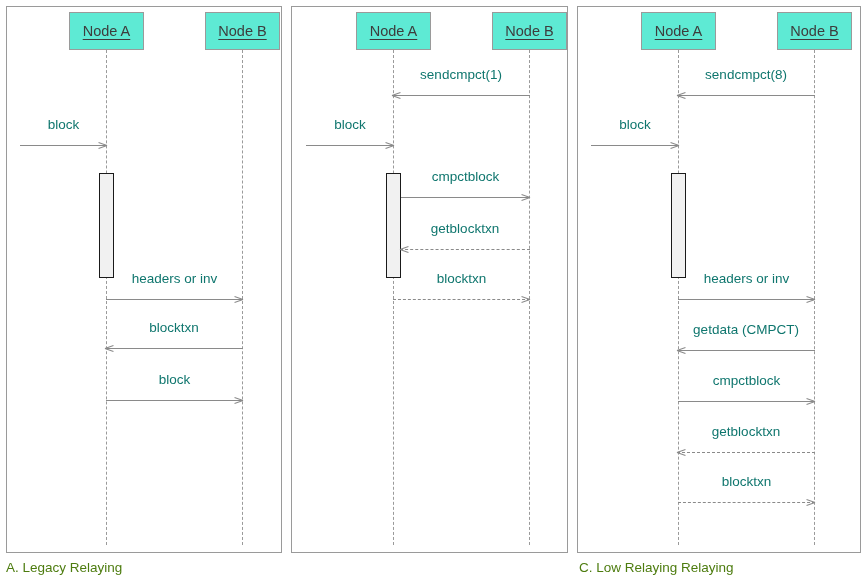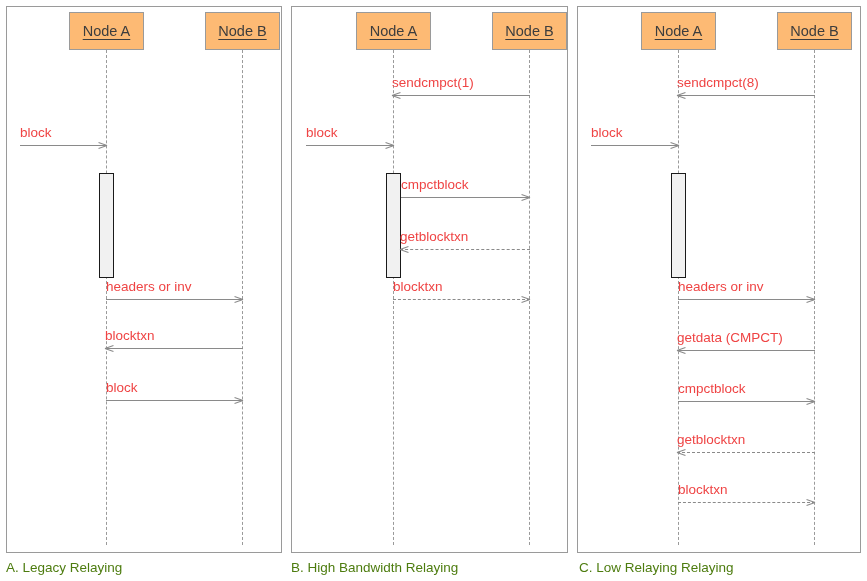--- a/index.html
+++ b/index.html
@@ -30,21 +30,21 @@
   .caption {
     position: absolute;
     font-size: 13.5px;
     color: #4d7c0f;
     white-space: nowrap;
     letter-spacing: 0px;
   }
   .node-box {
     position: absolute;
     border: 1px solid #9a9a9a;
-    background: #fdba74;
+    background: #5eead4;
     box-sizing: border-box;
     display: flex;
     align-items: center;
     justify-content: center;
   }
   .node-label {
     font-size: 14.5px;
     color: #3d3d3d;
     text-decoration: underline;
     text-underline-offset: 3px;
@@ -94,23 +94,24 @@
   .msg.right .head { right: -1px; }
   .msg.right .head::before { top: 5px; transform: rotate(20deg); transform-origin: right center; }
   .msg.right .head::after  { top: 5px; transform: rotate(-20deg); transform-origin: right center; }
   .msg.left .head { left: -1px; }
   .msg.left .head::before { top: 5px; transform: rotate(-20deg); transform-origin: left center; }
   .msg.left .head::after  { top: 5px; transform: rotate(20deg); transform-origin: left center; }
   .msg .label {
     position: absolute;
     left: 0;
     width: 100%;
-    bottom: 6px;
+    bottom: 14px;
+    text-align: center;
     font-size: 13.5px;
-    color: #ef4444;
+    color: #0f766e;
     white-space: nowrap;
   }
 </style>
 </head>
 <body>
 
 <div id="figure">
 
   <div class="panel" style="left:6px; top:6px; width:276px; height:547px;"></div>
 
@@ -189,21 +190,20 @@
     <div class="head"></div>
     <div class="label">getblocktxn</div>
   </div>
 
   <div class="msg right dashed" style="left:393px; top:299px; width:137px;">
     <div class="line"></div>
     <div class="head"></div>
     <div class="label">blocktxn</div>
   </div>
 
-  <div class="caption" style="left:291px; top:560px;">B. High Bandwidth Relaying</div>
 
   <div class="panel" style="left:577px; top:6px; width:284px; height:547px;"></div>
 
   <div class="node-box" style="left:641px; top:12px; width:75px; height:38px;">
     <span class="node-label">Node A</span>
   </div>
   <div class="node-box" style="left:777px; top:12px; width:75px; height:38px;">
     <span class="node-label">Node B</span>
   </div>
 

